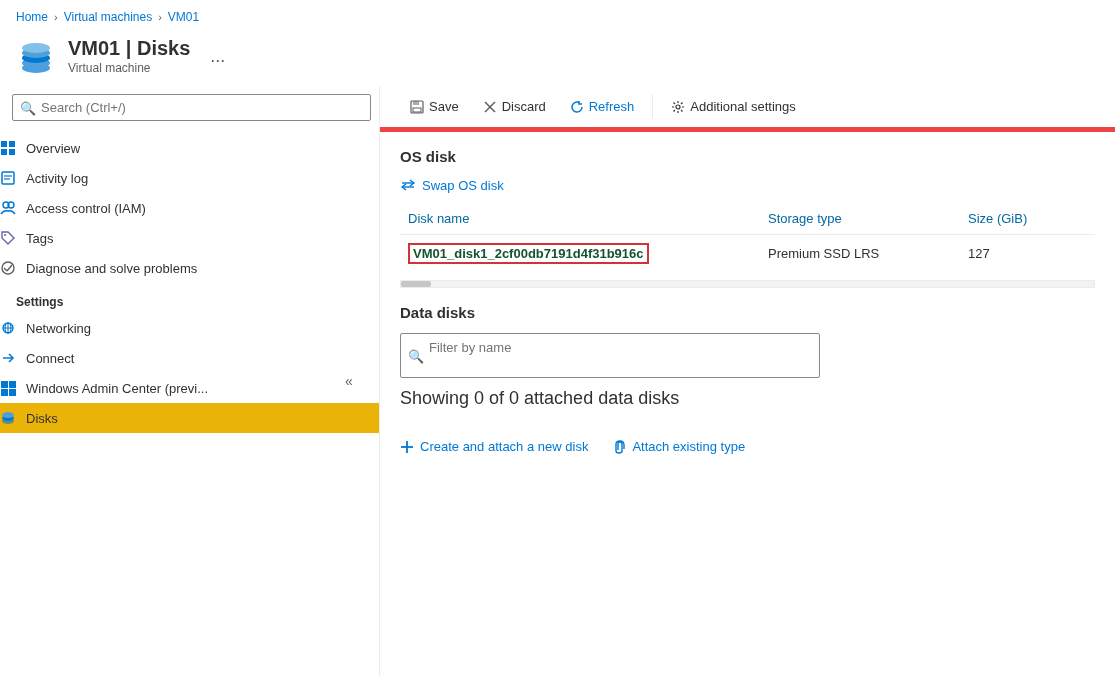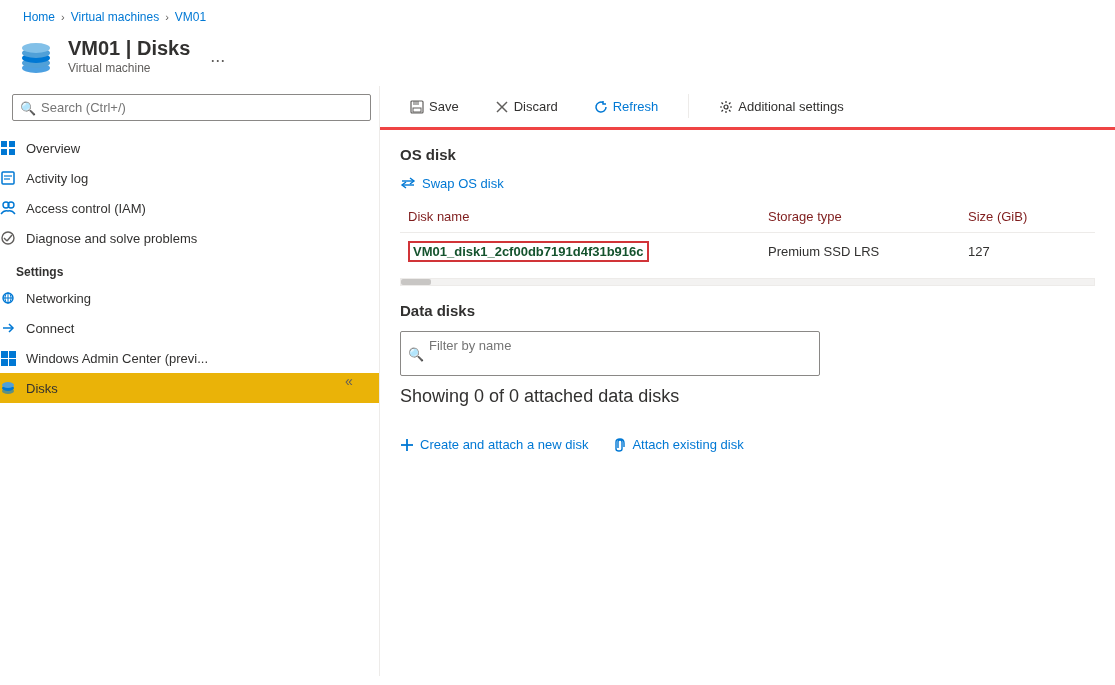--- a/index.html
+++ b/index.html
@@ -1,19 +1,19 @@
 <!DOCTYPE html>
 <html><head>
   <meta charset="utf-8">
   <style>
     * { box-sizing: border-box; margin: 0; padding: 0; }
     body { font-family: 'Segoe UI', Arial, sans-serif; font-size: 13px; color: #323130; background: #fff; height: 685px; width: 1115px; overflow: hidden; }
 
     
-    .breadcrumb { display: flex; align-items: center; gap: 6px; padding: 10px 27px 6px 16px; font-size: 12px; color: #0078d4; margin-left: 7px; }
+    .breadcrumb { display: flex; align-items: center; gap: 6px; padding: 10px 27px 6px 16px; font-size: 12px; color: #0078d4; }
     .breadcrumb span { color: #0078d4; cursor: pointer; }
     .breadcrumb .sep { color: #605e5c; font-size: 11px; }
     .breadcrumb .current { color: #0078d4; }
 
     
     .vm-header { display: flex; align-items: center; padding: 6px 16px 10px 16px; gap: 12px; }
     .vm-icon { width: 40px; height: 40px; }
     .vm-title-area { display: flex; flex-direction: column; }
     .vm-title { font-size: 20px; font-weight: 600; color: #323130; }
     .vm-subtitle { font-size: 12px; color: #605e5c; margin-top: 1px; }
@@ -35,36 +35,36 @@
     .nav-item { display: flex; align-items: center; gap: 10px; padding: 7px 0; cursor: pointer; font-size: 13px; color: #323130; }
     .nav-item.active { background: #eab308; font-weight: 400; }
     .nav-icon { width: 16px; height: 16px; display: flex; align-items: center; justify-content: center; font-size: 14px; flex-shrink: 0; }
 
     .section-label { padding: 12px 16px 4px 16px; font-size: 12px; font-weight: 700; color: #323130; }
 
     
     .content { flex: 1; display: flex; flex-direction: column; overflow: hidden; }
 
     
-    .toolbar { display: flex; align-items: flex-start; padding: 8px 20px; border-bottom: 3px solid #ef4444; gap: 16px; }
+    .toolbar { display: flex; align-items: flex-start; padding: 8px 20px; border-bottom: 5px solid #ef4444; gap: 4px; }
     .toolbar-btn { display: flex; align-items: center; gap: 5px; padding: 5px 10px; cursor: pointer; font-size: 13px; color: #323130; border: none; background: transparent; border-radius: 2px; }
     .toolbar-btn.blue { color: #0078d4; }
     .toolbar-divider { width: 1px; height: 24px; background: #edebe9; margin: 0 4px; }
 
     
     .content-body { flex: 1; overflow-y: auto; padding: 16px 20px; }
 
     .section-title { font-size: 15px; font-weight: 600; margin-bottom: 12px; color: #323130; }
 
     
     .swap-btn { display: flex; align-items: center; gap: 6px; color: #0078d4; cursor: pointer; font-size: 13px; margin-bottom: 14px; }
 
     
     .disk-table { width: 100%; border-collapse: collapse; margin-bottom: 8px; }
-    .disk-table th { text-align: left; font-size: 13px; font-weight: 400; color: #7f1d1d; padding: 4px 8px 8px 8px; border-bottom: 1px solid #edebe9; }
+    .disk-table th { text-align: left; font-size: 13px; font-weight: 400; color: #0369a1; padding: 4px 8px 8px 8px; border-bottom: 1px solid #edebe9; }
     .disk-table td { padding: 8px; font-size: 13px; color: #323130; }
     .disk-link { color: #14532d; cursor: pointer; text-decoration: none; border: 2px solid #d13438; display: inline-block; padding: 1px 3px; font-weight: bold; }
 
     .scrollbar-h { width: 100%; height: 8px; background: #f3f2f1; border: 1px solid #edebe9; margin: 4px 0 16px 0; position: relative; }
     .scrollbar-h-thumb { position: absolute; left: 0; top: 0; width: 30px; height: 100%; background: #c8c6c4; border-radius: 2px; }
 
     
     .filter-box { position: relative; margin-bottom: 10px; }
     .filter-box input { width: 420px; padding: 6px 8px 6px 30px; border: 1px solid #8a8886; border-radius: 2px; font-size: 13px; color: #323130; outline: none; }
     .filter-icon { position: absolute; left: 8px; top: 50%; transform: translateY(-50%); color: #605e5c; font-size: 13px; }
@@ -146,20 +146,29 @@
         <span class="nav-icon">
           <svg width="16" height="16" viewBox="0 0 16 16">
               <circle cx="6" cy="5" r="3" fill="none" stroke="#0078d4" stroke-width="1.4"></circle>
               <circle cx="11" cy="5" r="3" fill="none" stroke="#0078d4" stroke-width="1.4"></circle>
               <path d="M1 14 Q4 10 8 11 Q12 10 15 14" fill="none" stroke="#0078d4" stroke-width="1.4"></path>
             </svg>
         </span>
         <span>Access control (IAM)</span>
       </div>
 
+      <div class="nav-item">
+        <span class="nav-icon">
+          <svg width="16" height="16" viewBox="0 0 16 16">
+              <path d="M2 2 L8 2 L14 8 L8 14 L2 8 Z" fill="none" stroke="#6264a7" stroke-width="1.4"></path>
+              <circle cx="5" cy="5" r="1" fill="#6264a7"></circle>
+            </svg>
+        </span>
+        <span>Tags</span>
+      </div>
 
       <div class="nav-item">
         <span class="nav-icon">
           <svg width="16" height="16" viewBox="0 0 16 16">
               <circle cx="8" cy="8" r="6" fill="none" stroke="#605e5c" stroke-width="1.4"></circle>
               <line x1="4" y1="8" x2="7" y2="11" stroke="#605e5c" stroke-width="1.4"></line>
               <line x1="7" y1="11" x2="12" y2="5" stroke="#605e5c" stroke-width="1.4"></line>
             </svg>
         </span>
         <span>Diagnose and solve problems</span>
@@ -303,19 +312,19 @@
             <svg width="14" height="14" viewBox="0 0 14 14">
                 <line x1="7" y1="1" x2="7" y2="13" stroke="#0078d4" stroke-width="1.8"></line>
                 <line x1="1" y1="7" x2="13" y2="7" stroke="#0078d4" stroke-width="1.8"></line>
               </svg>
             <span>Create and attach a new disk</span>
           </div>
           <div class="action-link">
             <svg width="14" height="14" viewBox="0 0 14 14">
                 <path d="M6 10 L6 4 Q6 2 8 2 Q10 2 10 4 L10 11 Q10 13 7 13 Q4 13 4 11 L4 4 Q4 1 8 1 Q12 1 12 5 L12 9" fill="none" stroke="#0078d4" stroke-width="1.4"></path>
               </svg>
-            <span>Attach existing disk</span>
+            <span>Attach existing type</span>
           </div>
         </div>
       </div>
     </div>
   </div>
 </div>
 
 </body></html>

